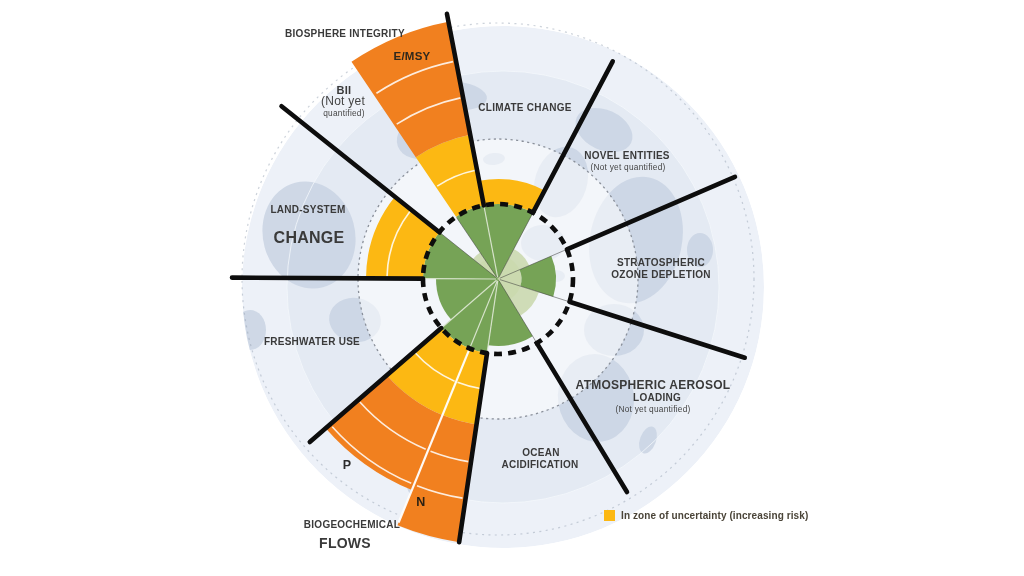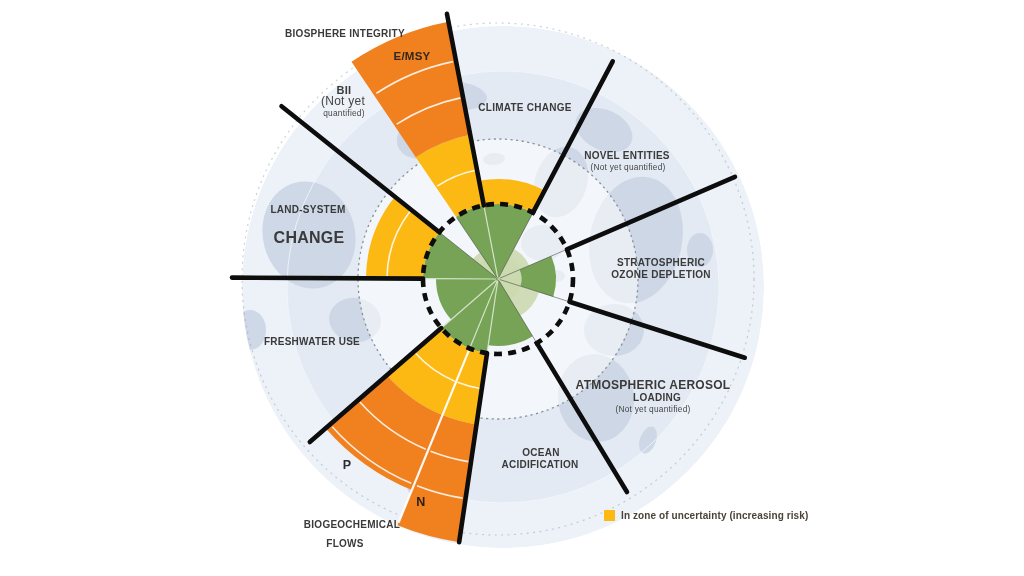--- a/index.html
+++ b/index.html
@@ -117,21 +117,21 @@
       <div class="lbl" style="left: 661px; top: 262px; font-size: 10px; font-weight: 700; color: rgb(58, 58, 58);">STRATOSPHERIC</div>
       <div class="lbl" style="left: 661px; top: 274px; font-size: 10px; font-weight: 700; color: rgb(58, 58, 58);">OZONE DEPLETION</div>
       <div class="lbl" style="left: 653px; top: 385px; font-size: 12px; font-weight: 700; color: rgb(58, 58, 58);">ATMOSPHERIC AEROSOL</div>
       <div class="lbl" style="left: 657px; top: 397px; font-size: 10px; font-weight: 700; color: rgb(58, 58, 58);">LOADING</div>
       <div class="lbl" style="left: 653px; top: 409px; font-size: 8.3px; font-weight: 400; color: rgb(68, 68, 68);">(Not yet quantified)</div>
       <div class="lbl" style="left: 541px; top: 452px; font-size: 10px; font-weight: 700; color: rgb(58, 58, 58);">OCEAN</div>
       <div class="lbl" style="left: 540px; top: 464px; font-size: 10px; font-weight: 700; color: rgb(58, 58, 58);">ACIDIFICATION</div>
       <div class="lbl" style="left: 347px; top: 465px; font-size: 12.5px; font-weight: 700; color: rgb(43, 43, 43);">P</div>
       <div class="lbl" style="left: 421px; top: 502px; font-size: 12.5px; font-weight: 700; color: rgb(43, 32, 19);">N</div>
       <div class="lbl" style="left: 352px; top: 524px; font-size: 10px; font-weight: 700; color: rgb(58, 58, 58);">BIOGEOCHEMICAL</div>
-      <div class="lbl" style="left: 345px; top: 543px; font-size: 10px; font-weight: 700; color: rgb(58, 58, 58);">FLOWS</div>
+      <div class="lbl" style="left: 345px; top: 543px; font-size: 14px; font-weight: 700; color: rgb(58, 58, 58);">FLOWS</div>
       <div class="lbl" style="left: 312px; top: 341px; font-size: 10px; font-weight: 700; color: rgb(58, 58, 58);">FRESHWATER USE</div>
       <div class="lbl" style="left: 308px; top: 209px; font-size: 10px; font-weight: 700; color: rgb(58, 58, 58);">LAND-SYSTEM</div>
       <div class="lbl" style="left: 309px; top: 226px; font-size: 16px; font-weight: 700; color: rgb(58, 58, 58); margin-top: 12px;">CHANGE</div>
     </div>
 
   <div class="legend">
     <div class="legend-row">
       <span class="swatch" style="background: rgb(252, 184, 19);"></span>
       <span class="legend-text">In zone of uncertainty (increasing risk)</span>
     </div>

